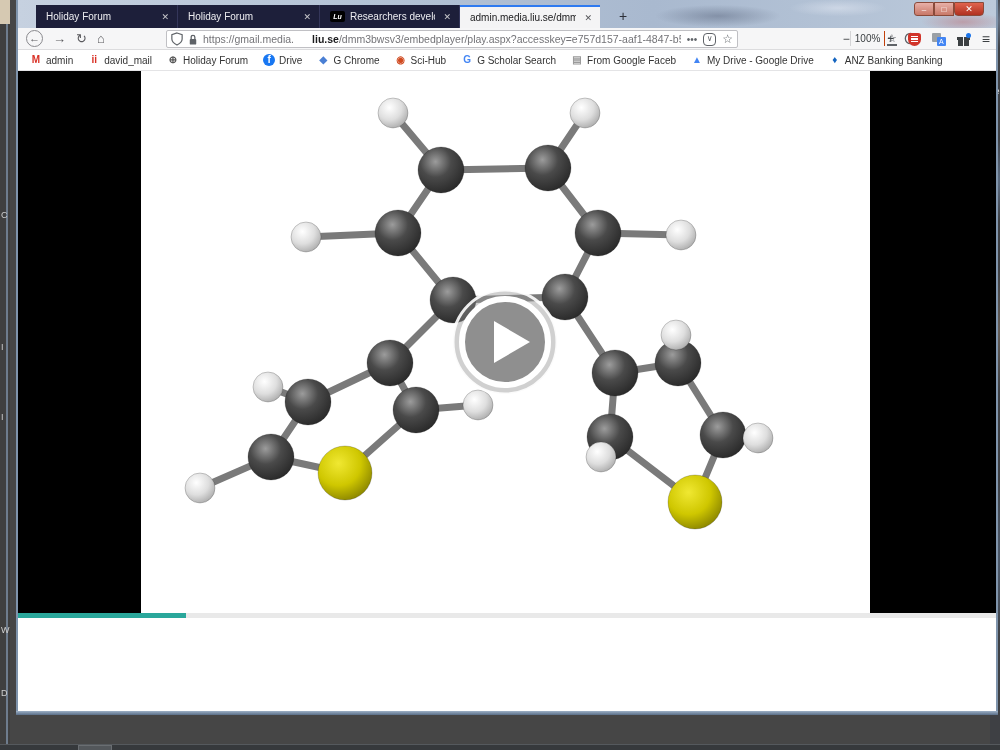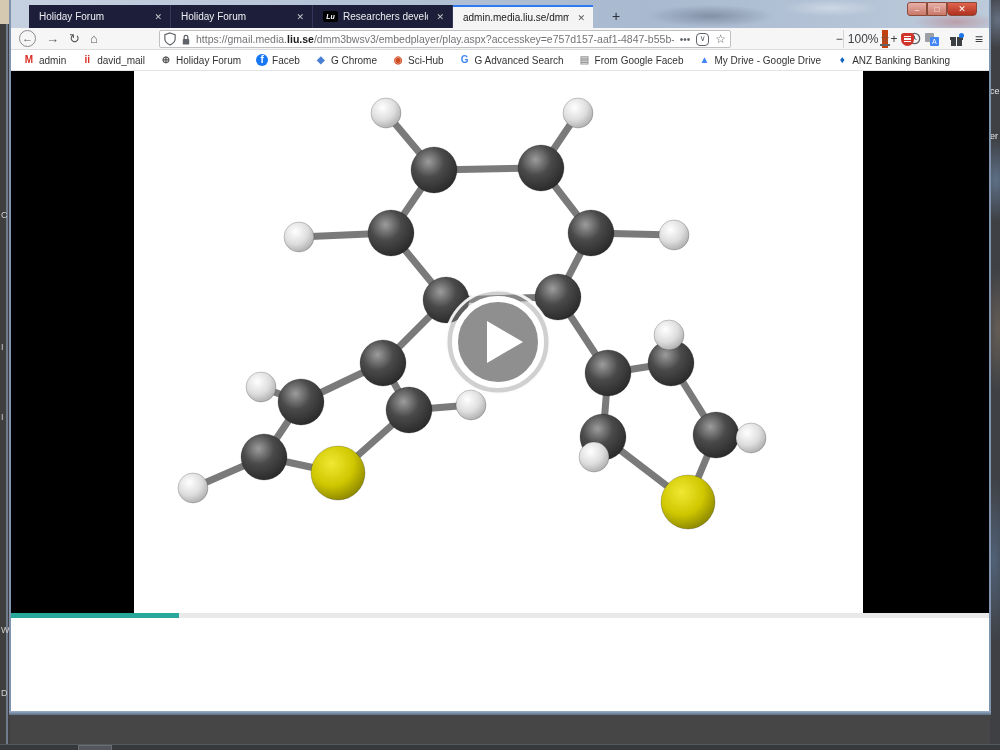--- a/index.html
+++ b/index.html
@@ -20,21 +20,21 @@
                background-image:
                  radial-gradient(ellipse 28px 60px at 6px 180px, rgba(120,150,190,.55), transparent 70%),
                  radial-gradient(ellipse 22px 90px at 8px 330px, rgba(150,130,110,.45), transparent 70%),
                  radial-gradient(ellipse 24px 120px at 4px 560px, rgba(100,130,170,.5), transparent 70%),
                  radial-gradient(ellipse 26px 40px at 8px 20px, rgba(140,160,190,.5), transparent 70%); }
   .edge-fragment { position:absolute; left:0; color:#e8e8e8; font-size:9px; white-space:nowrap; }
   #taskbar { position:absolute; left:0; top:744px; width:1000px; height:6px; background:#36393c; border-top:1px solid #55595d; }
   #taskbar .seg { position:absolute; left:78px; top:0; width:34px; height:6px; background:#53575b; border:1px solid #6a6e72; }
 
   
-  #window { position:absolute; left:9px; top:0; width:982px; height:714px;
+  #window { position:absolute; left:16px; top:0; width:982px; height:714px;
             border-left:2px solid #7f94ac; border-right:2px solid #7f94ac; }
   #window .bottom-border { position:absolute; left:-2px; top:711px; width:982px; height:4px;
             background:linear-gradient(#9db0c6,#5a6e88); z-index:9; }
 
   
   #tabbar { position:absolute; left:0; top:0; width:978px; height:28px;
             background:linear-gradient(90deg,#c6d1e0 0%, #b4c3d6 35%, #a9b9cf 65%, #bccadb 100%);
             background-color:#b4c3d6; }
   #tabbar .smudge { position:absolute; left:0; top:0; width:978px; height:28px;
             background-image:
@@ -66,28 +66,28 @@
             border-bottom:1px solid #dcdcde; display:flex; align-items:center; }
   .nav-ic { color:#5a5a5e; font-size:13px; line-height:1; margin-left:10px; }
   #back-btn { width:17px; height:17px; border:1.5px solid #8a8a8e; border-radius:50%;
               text-align:center; line-height:14px; font-size:11px; margin-left:8px; }
   #urlbar { position:absolute; left:148px; top:2px; width:572px; height:18px; background:#fff;
             border:1px solid #c0c0c4; border-radius:2px; display:flex; align-items:center;
             padding:0 4px; overflow:hidden; }
   #urlbar svg { flex:none; }
   #url-text { flex:1; font-size:10.5px; color:#737377; white-space:nowrap; overflow:hidden;
               margin-left:4px; }
-  #url-text .domain { color:#1b1b1d; font-weight:bold; }
+  #url-text .domain { color:#1b1b1d; font-weight:bold;margin-left:18px; }
   .urlbar-action { flex:none; color:#5f6368; font-size:10px; margin-left:6px; }
   #pocket-icon { width:13px; height:13px; border:1.5px solid #5f6368; border-radius:4px;
                  font-size:8px; text-align:center; line-height:10px; color:#5f6368; }
   #star-icon { font-size:12px; }
   .zoom-ctl { color:#3c4043; font-size:12px; margin-left:10px; }
-  #zoom-level { font-size:12px; color:#3c4043; padding:2px 4px;
-                border-left:1px solid #d4d4d6; border-right:6px solid #c2410c; }
+  #zoom-level { font-size:10px; color:#3c4043; padding:2px 4px;
+                border-left:1px solid #d4d4d6; border-right:1px solid #c2410c; }
   #toolbar-right { position:absolute; right:6px; top:0; height:22px; display:flex;
                    align-items:center; gap:11px; }
   #library-icon { font-size:11px; color:#5f6368; border-bottom:2px solid #5f6368; line-height:1; }
   #adblock-icon { width:13px; height:13px; background:#d1342a; border-radius:3px 3px 7px 7px;
                   display:flex; flex-direction:column; justify-content:center; align-items:center; gap:1px; }
   #adblock-icon i { display:block; width:7px; height:1.5px; background:#fff; }
   #translate-icon { position:relative; width:14px; height:13px; }
   #translate-icon .g { position:absolute; left:0; top:0; width:9px; height:9px; background:#9aa0a6; border-radius:1px; }
   #translate-icon .b { position:absolute; right:0; bottom:0; width:9px; height:9px; background:#4285f4;
                   border-radius:1px; color:#fff; font-size:7px; text-align:center; line-height:9px; }
@@ -225,33 +225,33 @@
         <span class="bm-item">
           <span class="bm-icon" style="color: rgb(217, 48, 37);">ii</span>
           <span>david_mail</span>
         </span>
         <span class="bm-item">
           <span class="bm-icon" style="color: rgb(85, 85, 85);">⊕</span>
           <span>Holiday Forum</span>
         </span>
         <span class="bm-item">
           <span class="bm-icon round" style="color: rgb(255, 255, 255); background: rgb(24, 119, 242);">f</span>
-          <span>Faceb</span>
+          <span>Drive</span>
         </span>
         <span class="bm-item">
           <span class="bm-icon" style="color: rgb(74, 127, 212);">◆</span>
           <span>G Chrome</span>
         </span>
         <span class="bm-item">
           <span class="bm-icon" style="color: rgb(208, 74, 32);">◉</span>
           <span>Sci-Hub</span>
         </span>
         <span class="bm-item">
           <span class="bm-icon" style="color: rgb(66, 133, 244);">G</span>
-          <span>G Advanced Search</span>
+          <span>G Scholar Search</span>
         </span>
         <span class="bm-item">
           <span class="bm-icon" style="color: rgb(154, 154, 154);">▤</span>
           <span>From Google Faceb</span>
         </span>
         <span class="bm-item">
           <span class="bm-icon" style="color: rgb(66, 133, 244);">▲</span>
           <span>My Drive - Google Drive</span>
         </span>
         <span class="bm-item">

